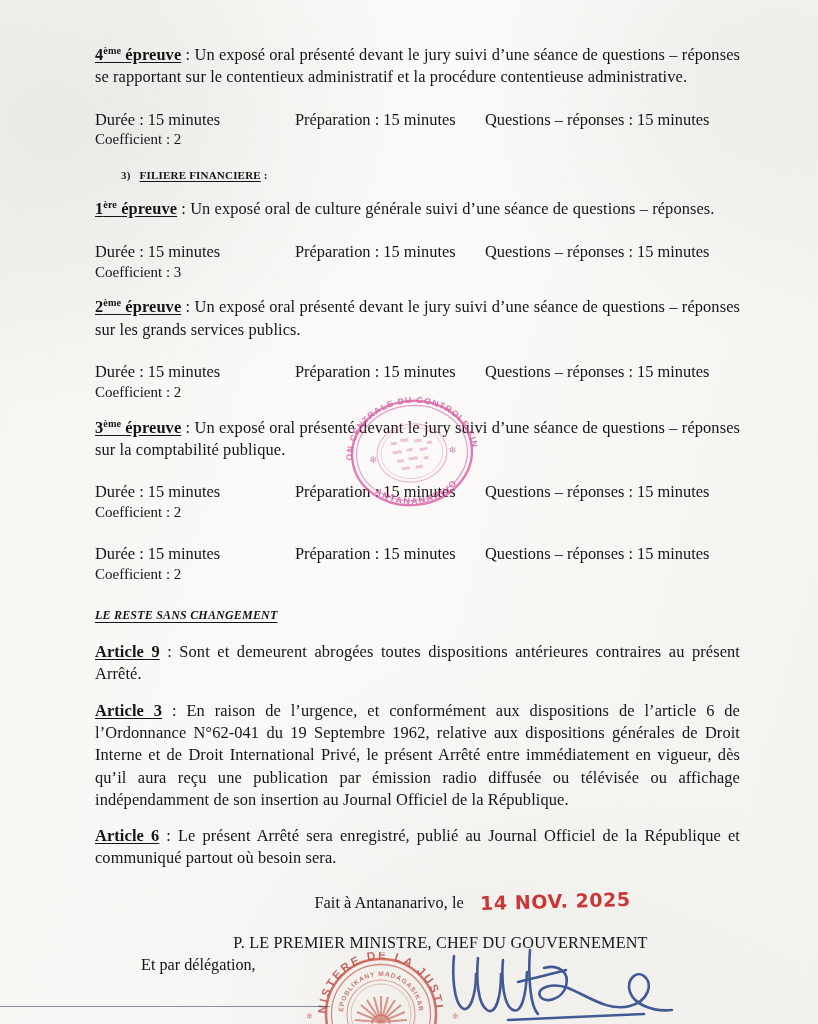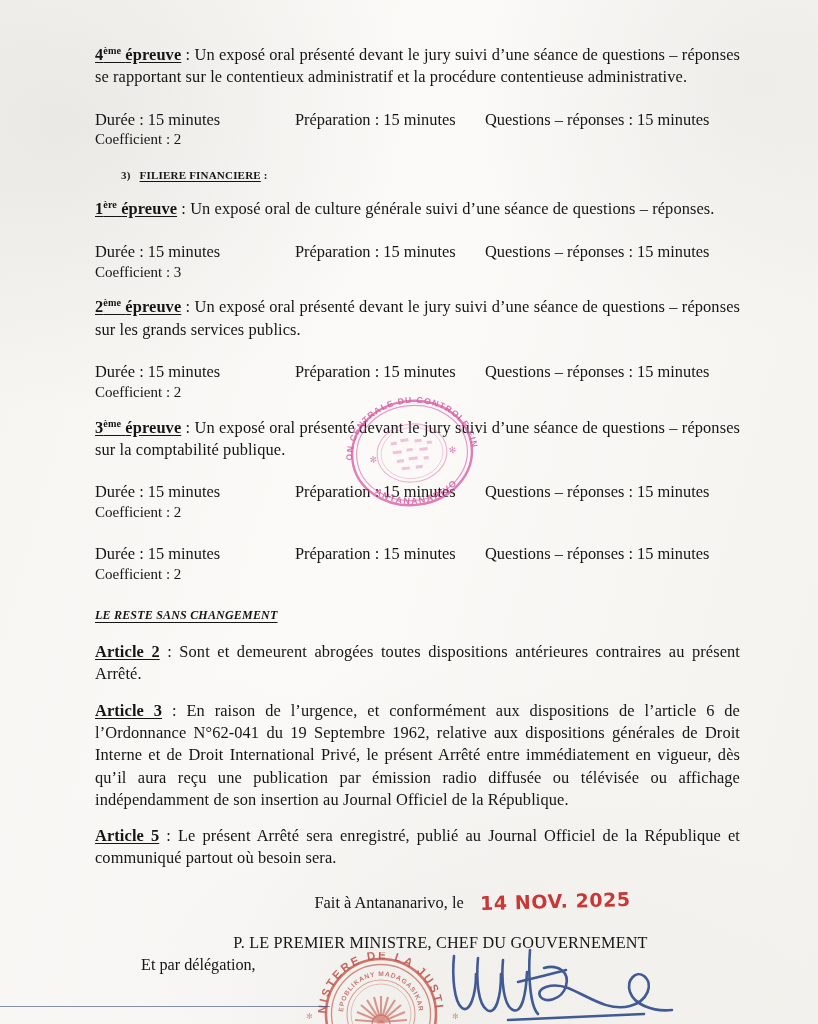--- a/index.html
+++ b/index.html
@@ -199,29 +199,29 @@
         <span class="c1">Durée : 15 minutes</span><span class="c2">Préparation : 15 minutes</span><span class="c3">Questions – réponses : 15 minutes</span>
       </div>
       <div class="coefline">Coefficient : 2</div>
     </div>
 
     <div style="margin-top:20px;margin-bottom:18px;">
       <span class="reste">LE RESTE SANS CHANGEMENT</span>
     </div>
 
     <div class="blk">
-      <p class="body"><span class="art">Article 2</span><span> : Sont et demeurent abrogées toutes dispositions antérieures contraires au présent Arrêté.</span></p>
+      <p class="body"><span class="art">Article 9</span><span> : Sont et demeurent abrogées toutes dispositions antérieures contraires au présent Arrêté.</span></p>
     </div>
 
     <div class="blk" style="">
       <p class="body"><span class="art">Article 3</span><span> : En raison de l’urgence, et conformément aux dispositions de l’article 6 de l’Ordonnance N°62-041 du 19 Septembre 1962, relative aux dispositions générales de Droit Interne et de Droit International Privé, le présent Arrêté entre immédiatement en vigueur, dès qu’il aura reçu une publication par émission radio diffusée ou télévisée ou affichage indépendamment de son insertion au Journal Officiel de la République.</span></p>
     </div>
 
     <div class="blk" style="margin-bottom:0;">
-      <p class="body"><span class="art">Article 5</span><span> : Le présent Arrêté sera enregistré, publié au Journal Officiel de la République et communiqué partout où besoin sera.</span></p>
+      <p class="body"><span class="art">Article 6</span><span> : Le présent Arrêté sera enregistré, publié au Journal Officiel de la République et communiqué partout où besoin sera.</span></p>
     </div>
 
     <div class="sig-wrap">
       <div class="sig-date">
         <span>Fait à Antananarivo, le</span><span class="stampdate" id="datestamp" style="color: rgb(198, 40, 40);">14 NOV. 2025</span>
       </div>
       <div class="sig-line1">P. LE PREMIER MINISTRE, CHEF DU GOUVERNEMENT</div>
       <div class="sig-line2">Et par délégation,</div>
 
     </div>

